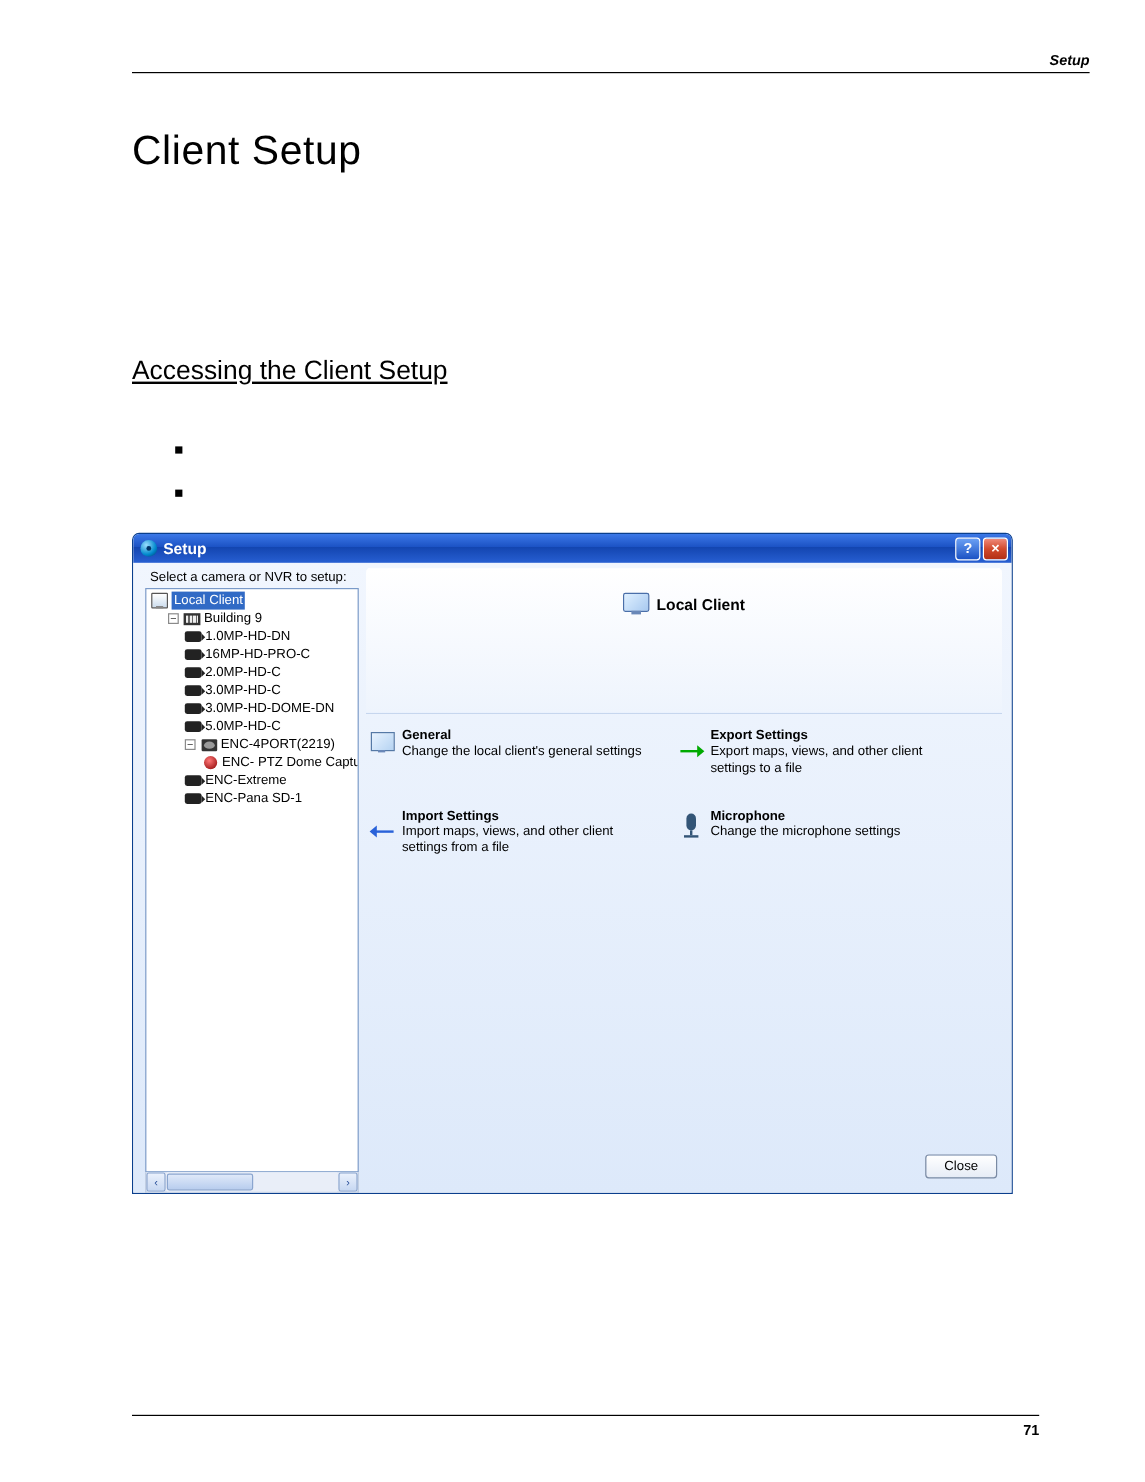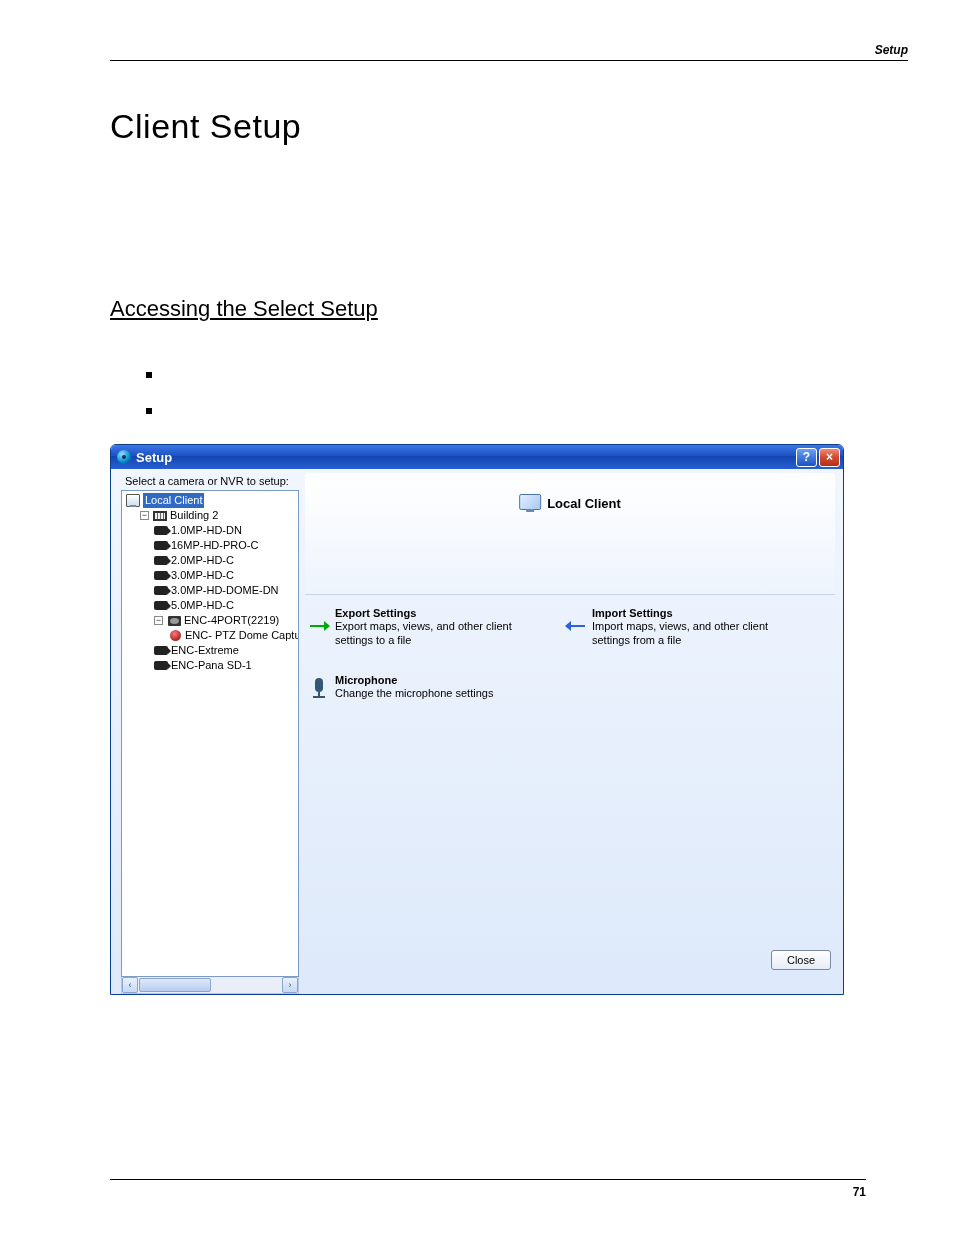--- a/index.html
+++ b/index.html
@@ -451,21 +451,21 @@
     content:"";
     position:absolute;
     left: -2px; top: 18px;
     width: 12px; height: 2px;
     background: #357;
   }
 
   .close-row {
     position: absolute;
     right: 12px;
-    bottom: 24px;
+    bottom: 12px;
   }
   .btn {
     min-width: 60px;
     height: 20px;
     border: 1px solid #7a8aa3;
     border-radius: 3px;
     background: linear-gradient(to bottom, #fff, #e6ecf6);
     font-size: 11px;
     color: #000;
     padding: 0 12px;
@@ -489,21 +489,21 @@
 </style>
 </head>
 <body>
 
 <div class="page">
   <div class="top-rule">
     <span class="top-right">Setup</span>
   </div>
 
   <h1 class="title">Client Setup</h1>
-  <h2 class="section">Accessing the Select Setup</h2>
+  <h2 class="section">Accessing the Client Setup</h2>
 
   <div class="bullets">
     <div class="bullet"></div>
     <div class="bullet"></div>
   </div>
 
   <div class="window">
     <div class="titlebar">
       <span class="app-icon"></span>
       <span>Setup</span>
@@ -524,21 +524,21 @@
                   </span>
                 <span class="label sel">Local Client</span>
               </div>
               <ul>
                 <li class="has-children">
                   <div class="row">
                     <span class="expander">−</span>
                     <span class="icon">
                         <span class="icon-site"></span>
                       </span>
-                    <span class="label">Building 2</span>
+                    <span class="label">Building 9</span>
                   </div>
                   <ul>
                     <li>
                       <span class="icon">
                           <span class="icon-cam"></span>
                         </span>
                       <span class="label">1.0MP-HD-DN</span>
                     </li>
                     <li>
                       <span class="icon">
@@ -618,20 +618,29 @@
         <div class="content-header">
           <div class="hdr-wrap">
             <span class="hdr-icon">
                 <span class="mon"></span>
               </span>
             <span class="hdr-text">Local Client</span>
           </div>
         </div>
 
         <div class="options-grid">
+          <div class="opt">
+            <span class="opt-icon">
+                <span class="ico-general"></span>
+              </span>
+            <span class="opt-text">
+              <span class="opt-title">General</span>
+              <span class="opt-desc">Change the local client's general settings</span>
+            </span>
+          </div>
           <div class="opt">
             <span class="opt-icon">
                 <span class="ico-export"></span>
               </span>
             <span class="opt-text">
               <span class="opt-title">Export Settings</span>
               <span class="opt-desc">Export maps, views, and other client settings to a file</span>
             </span>
           </div>
           <div class="opt">

